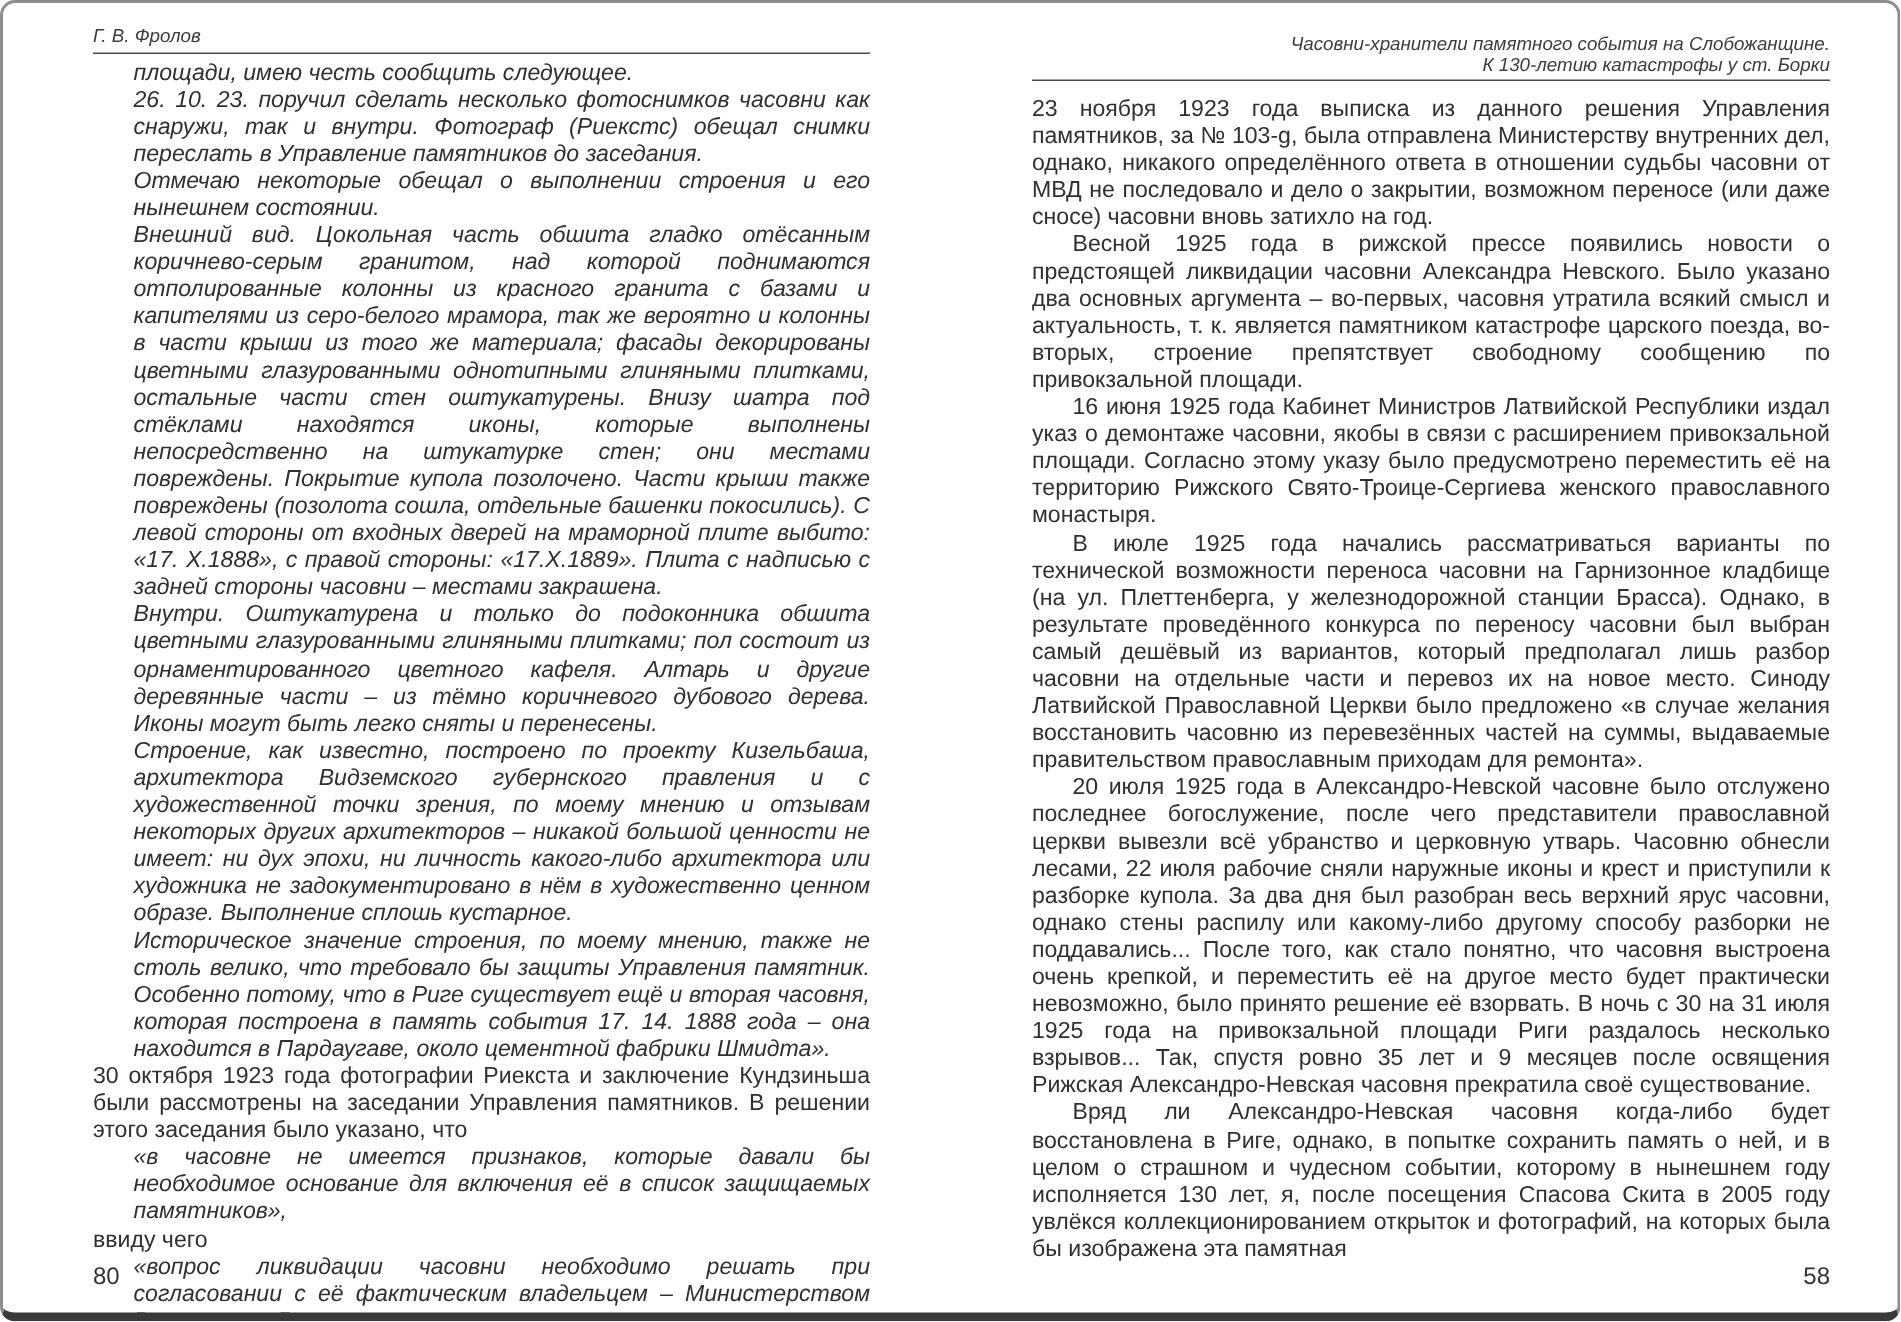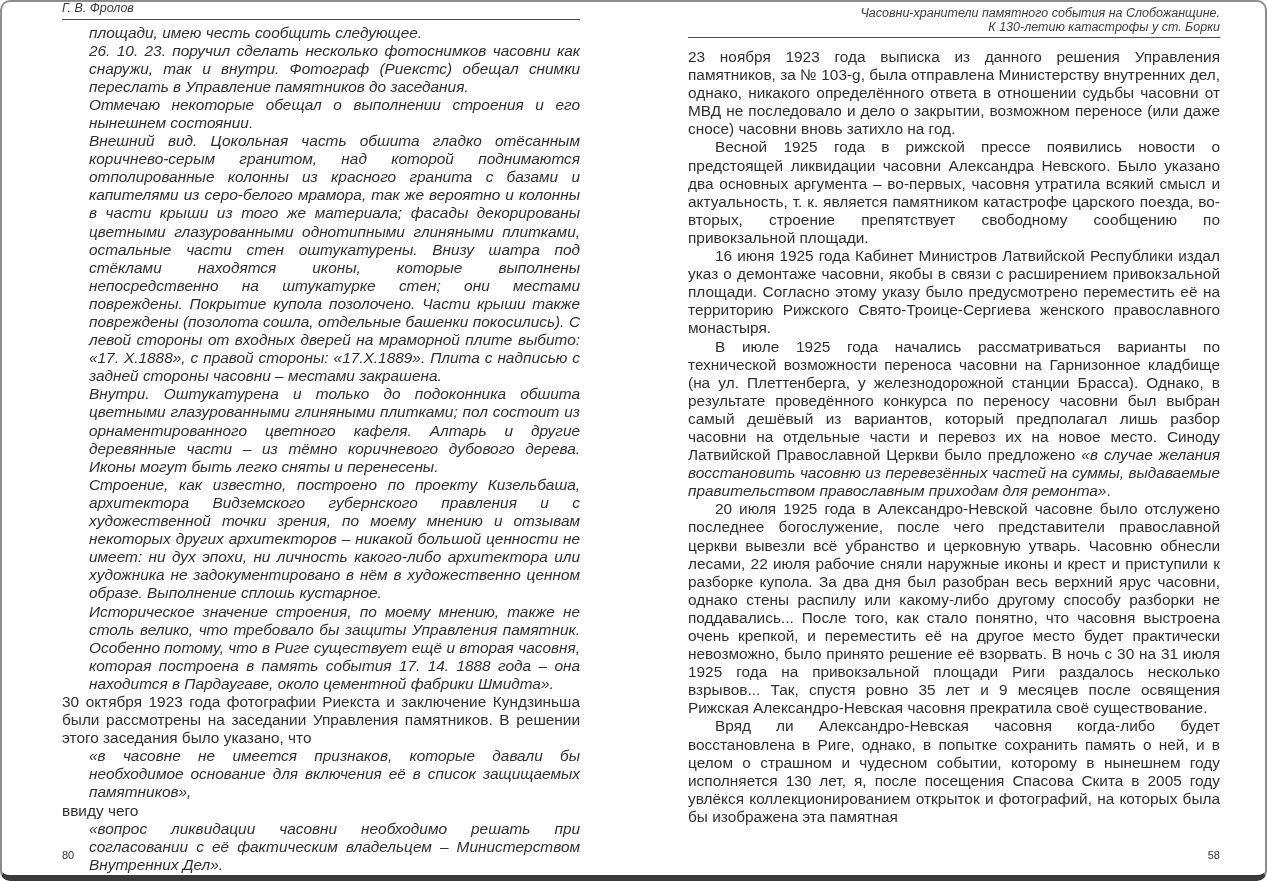--- a/index.html
+++ b/index.html
@@ -19,48 +19,48 @@
   .page { position: absolute; top: 0; bottom: 0; }
   .page-left  { left: 60px;  width: 518px; }
   .page-right { left: 686px; width: 532px; }
 
   .running-head {
     font-size: 12.5px;
     font-style: italic;
     color: #3c3c3c;
     line-height: 13.5px;
   }
-  .page-left  .running-head { text-align: left;  }
-  .page-right .running-head { text-align: right; padding-top: 5px;  }
+  .page-left  .running-head { text-align: left;  padding-top: 16px; }
+  .page-right .running-head { text-align: right; padding-top: 21px;  }
   .head-rule {
     border: 0;
     border-top: 1.4px solid #4a4a4a;
     margin: 3px 0 0 0;
   }
 
   .page-body {
     font-size: 15.4px;
     line-height: 18.1px;
     text-align: justify;
     color: #303030;
   }
   .page-left  .page-body { margin-top: 4px;  }
   .page-right .page-body { margin-top: 10px; }
 
   p { margin: 0; padding: 0; }
   .quote  { font-style: italic; margin-left: 27px; }
   .plain  { font-style: normal; }
   .indent   { text-indent: 27px; }
   .noindent { text-indent: 0; }
-  .inline-quote { font-style: italic; }
+  .inline-quote { }
 
   .page-num {
     position: absolute;
     bottom: 14px;
-    font-size: 11px;
+    font-size: 16px;
     color: #333333;
   }
   .page-left  .page-num { left: 0; }
   .page-right .page-num { right: 0; }
 </style>
 </head>
 <body>
 
 <div class="sheet">
 

